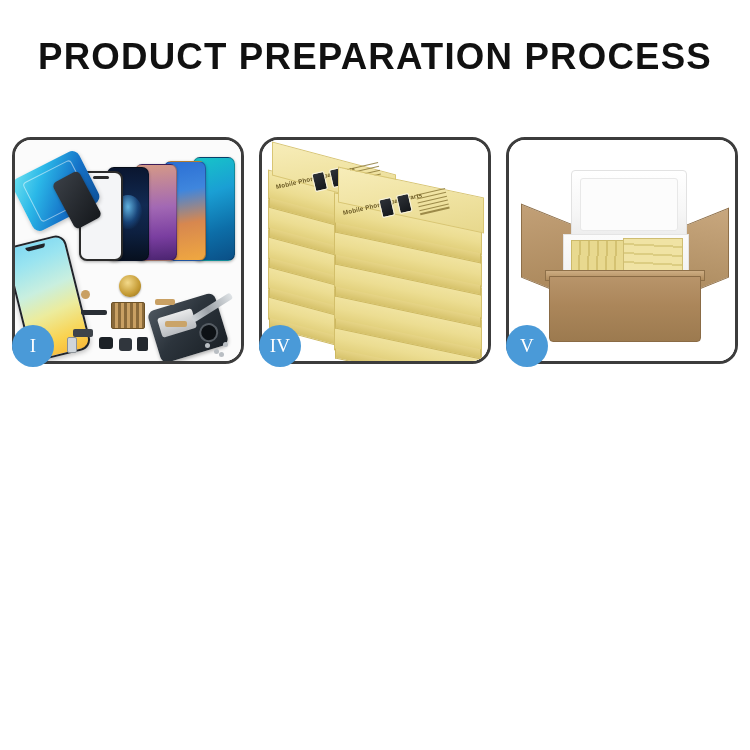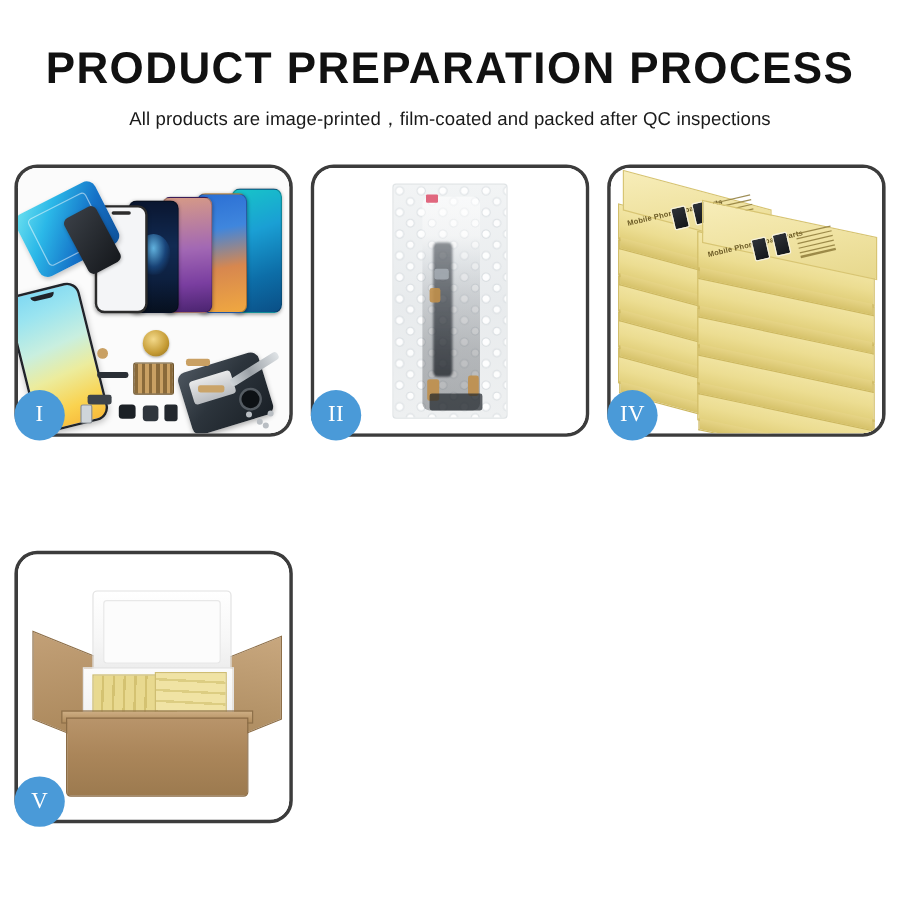--- a/index.html
+++ b/index.html
@@ -415,21 +415,20 @@
     background: radial-gradient(ellipse at 50% 50%, rgba(0,0,0,.13), rgba(0,0,0,0) 72%);
   }
 </style>
 </head>
 <body>
 
 <div class="page">
 
   <div class="header">
     <div class="title">PRODUCT PREPARATION PROCESS</div>
-    <div class="subtitle">All products are image-printed，film-coated and packed after QC inspections</div>
   </div>
 
   <div class="grid">
 
     <div class="panel">
       <div class="panel-inner p1">
         <div class="scene">
           <div class="phone-fan">
             <div class="fan-ph fan5"></div>
             <div class="fan-ph fan4"></div>
@@ -459,35 +458,20 @@
               <i></i>
               <i></i>
               <i></i>
               <i></i>
             </div>
         </div>
       </div>
       <div class="badge">I</div>
     </div>
 
-    <div class="panel">
-      <div class="panel-inner p2">
-        <div class="bag">
-          <div class="strip"></div>
-          <div class="screen-dark"></div>
-          <div class="tape"></div>
-          <span class="gold g1"></span>
-          <span class="gold g2"></span>
-          <span class="gold g3"></span>
-          <span class="dk d1"></span>
-          <span class="dk d2"></span>
-        </div>
-      </div>
-      <div class="badge">II</div>
-    </div>
 
 
     <div class="panel">
       <div class="panel-inner p4">
         <div class="stack">
           <div class="ybox lb lb5">
               <span class="side"></span>
             </div>
           <div class="ybox lb lb4">
               <span class="side"></span>

